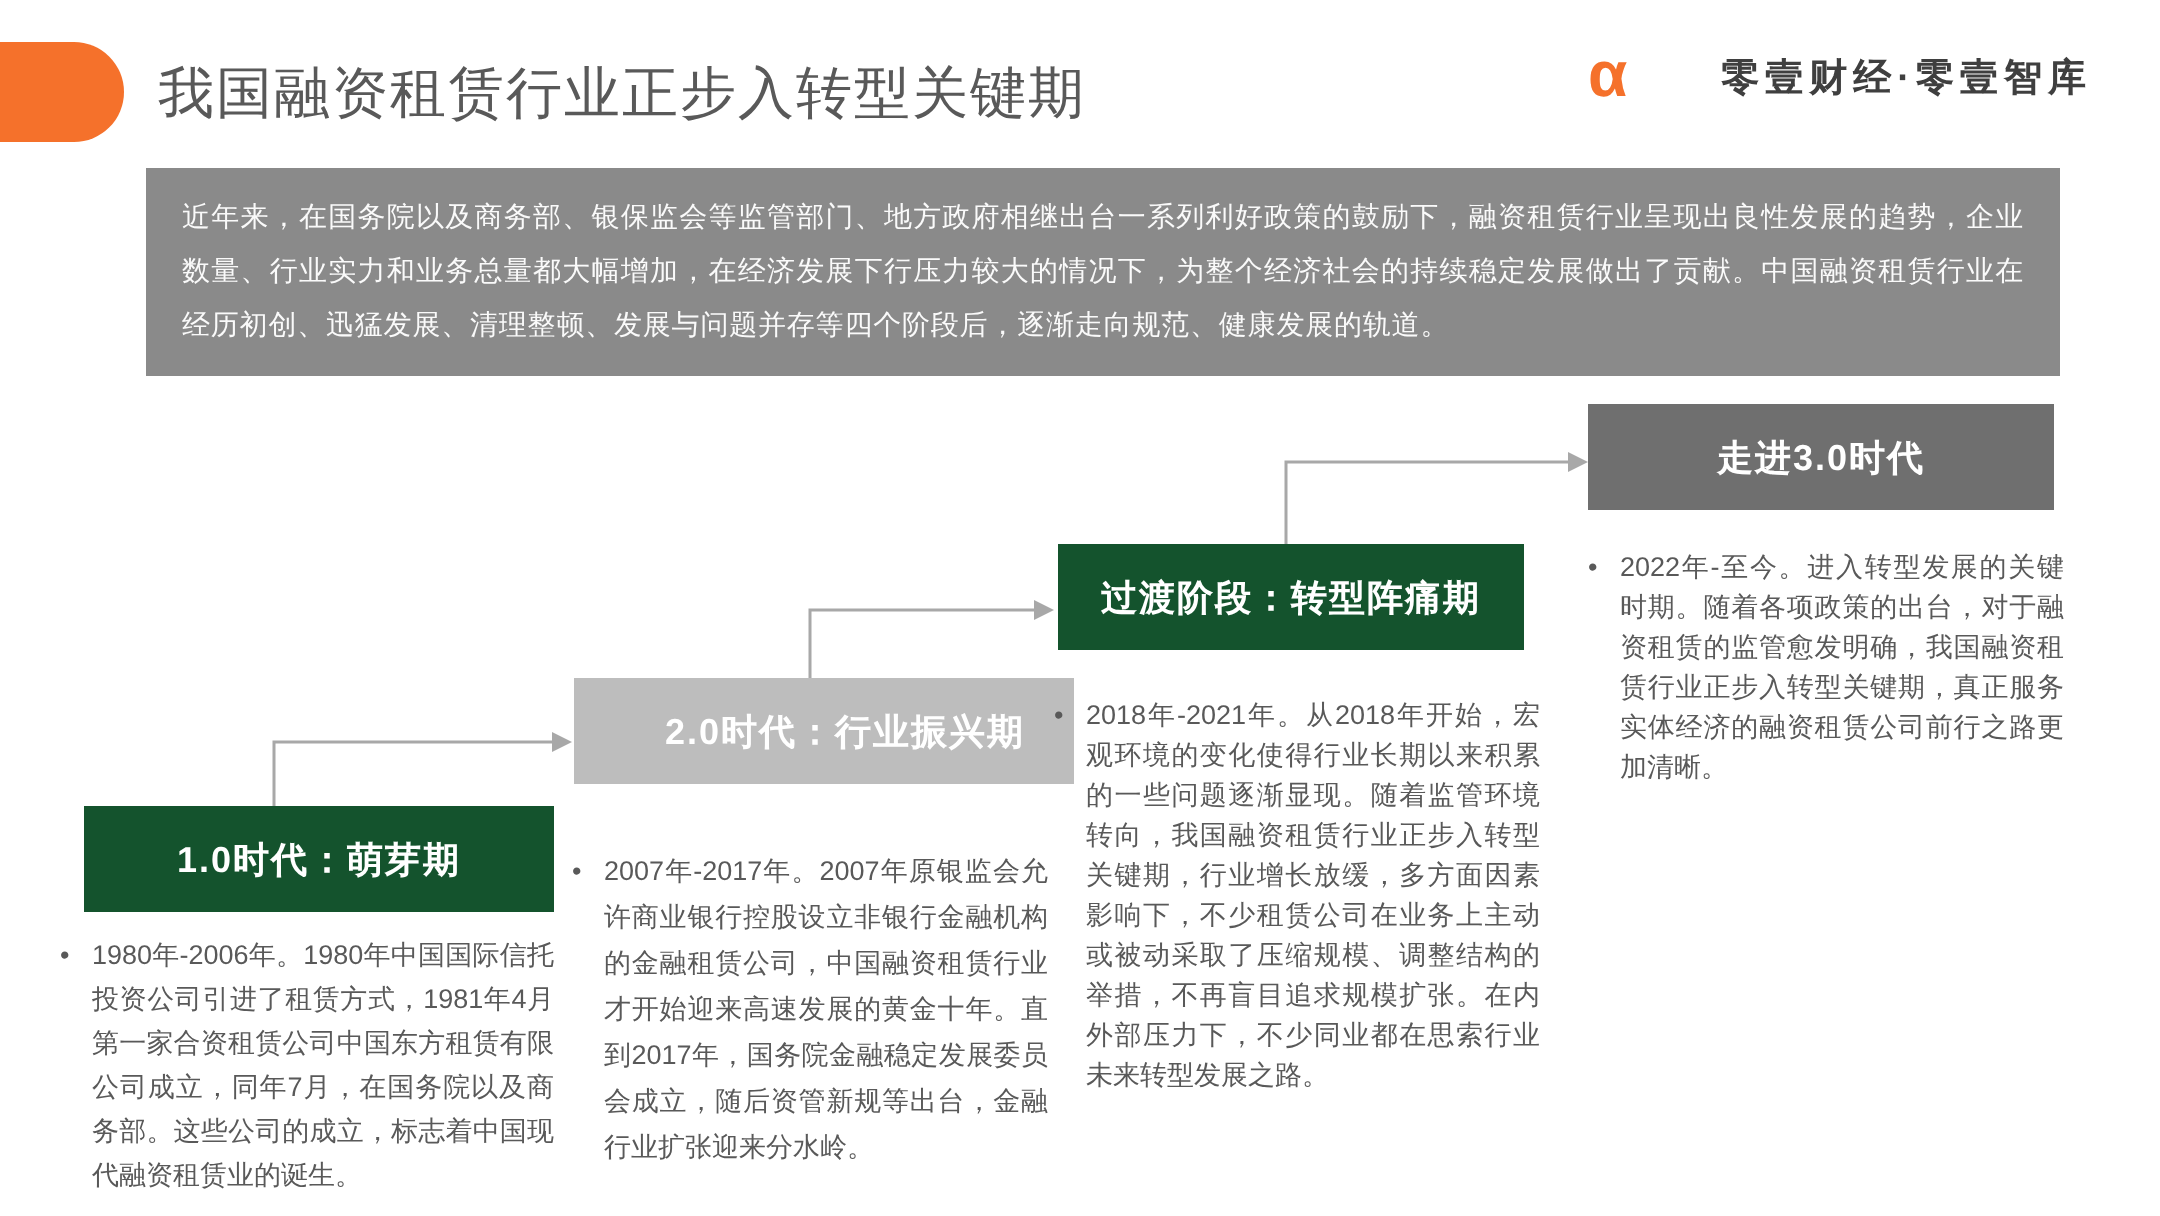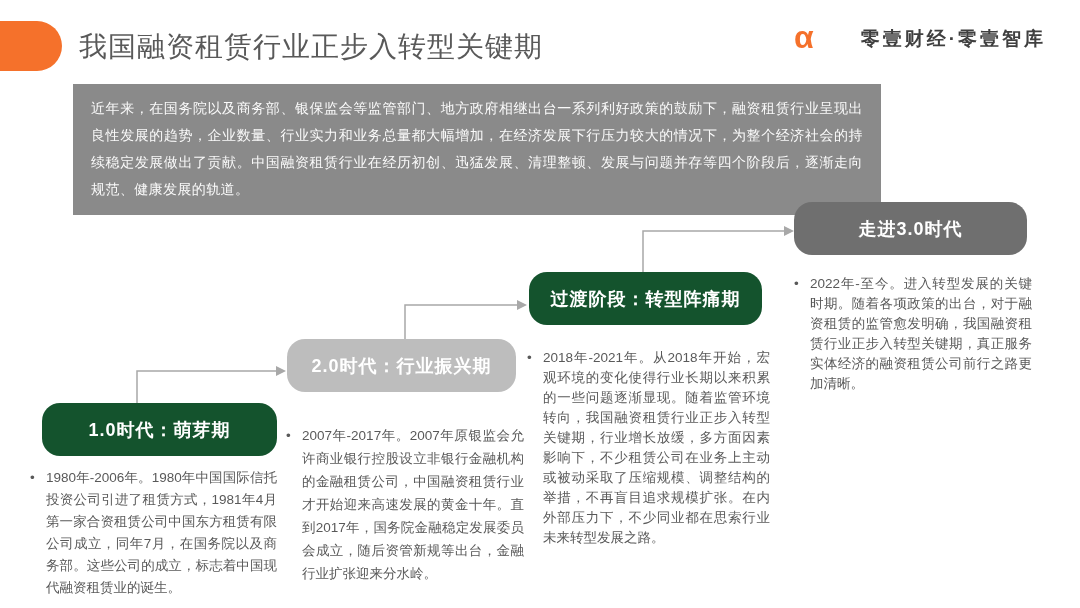--- a/index.html
+++ b/index.html
@@ -23,33 +23,33 @@
   }
   .logo-alpha{
     font-size:32px;line-height:30px;font-weight:bold;color:#f5712b;
     transform:translateY(-2px);
   }
   .logo-text{
     font-size:19px;font-weight:bold;color:#3f3f3f;letter-spacing:3px;margin-left:40px;
   }
   
   .intro{
-    position:absolute;left:73px;top:84px;width:808px;box-sizing:border-box;
+    position:absolute;left:73px;top:84px;width:957px;box-sizing:border-box;
     background:#8a8a8a;color:#fafafa;
     padding:11px 18px 12px 18px;
     font-size:14px;line-height:27px;text-align:justify;letter-spacing:0.4px;
   }
   
   .connectors{position:absolute;left:0;top:0;width:1080px;height:608px;pointer-events:none;}
   .stage-box{
     position:absolute;height:53px;display:flex;align-items:center;justify-content:center;
-    color:#ffffff;font-size:18px;font-weight:bold;letter-spacing:1px;white-space:nowrap;border-radius:18px;
+    color:#ffffff;font-size:18px;font-weight:bold;letter-spacing:1px;white-space:nowrap;
   }
   .stage-1{left:42px;top:403px;width:235px;background:#14532d;}
-  .stage-2{left:287px;top:339px;width:229px;background:#bdbdbd;}
+  .stage-2{left:287px;top:339px;width:229px;background:#bdbdbd;padding-left:21px;}
   .stage-3{left:529px;top:272px;width:233px;background:#14532d;}
   .stage-4{left:794px;top:202px;width:233px;background:#6f6f6f;}
   
   .desc{
     position:absolute;display:flex;
     font-size:13.5px;color:#595959;text-align:justify;
   }
   .desc .marker{width:16px;flex:none;color:#595959;}
   .desc .txt{flex:1;}
   .desc-1{left:30px;top:467px;width:247px;line-height:22px;}

